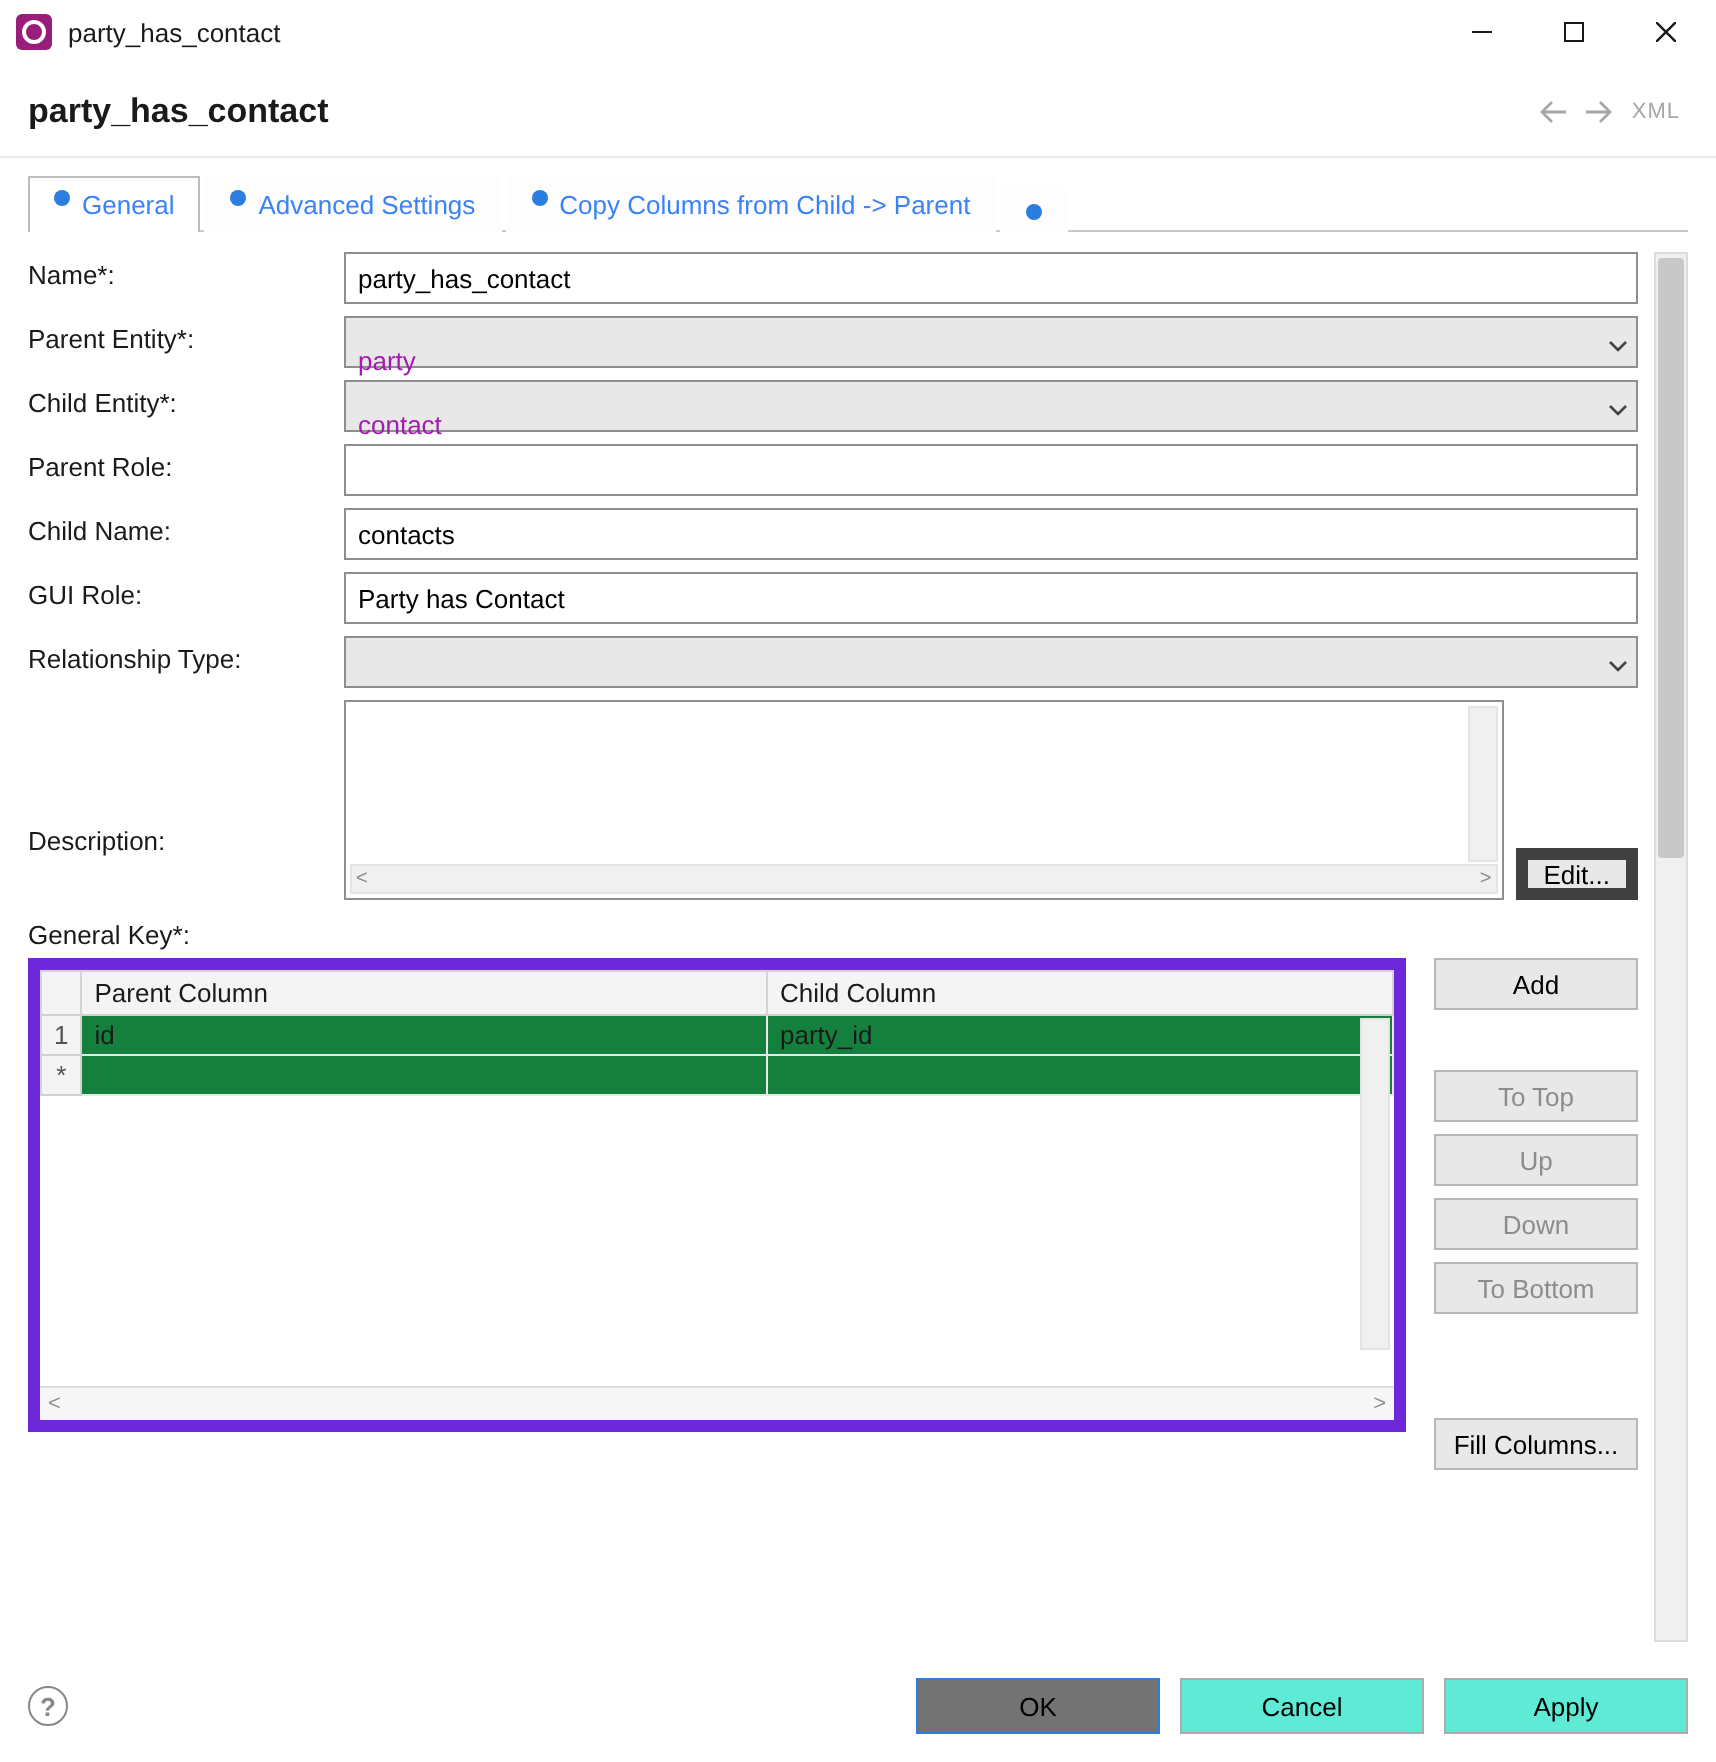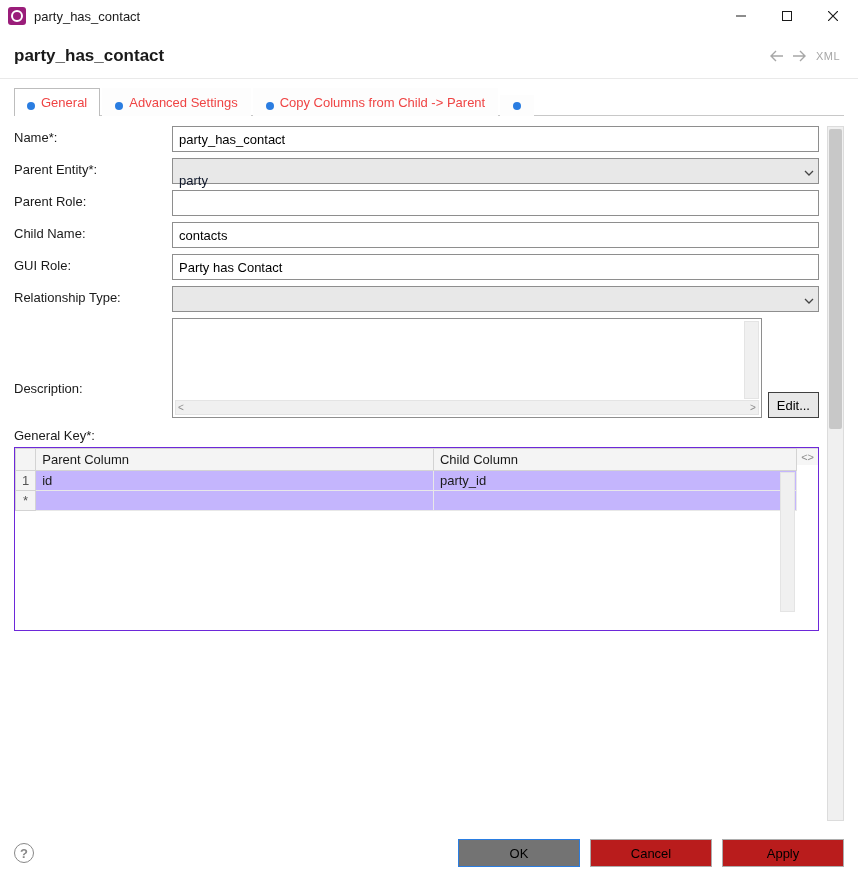--- a/index.html
+++ b/index.html
@@ -57,25 +57,25 @@
   }
   .nav-arrow svg { display:block; }
   .xml-link { font-size: 11px; letter-spacing: 0.5px; margin-left: 2px; }
 
   
   .tabbar {
     display:flex; align-items:flex-end;
     padding: 8px 14px 0 14px;
   }
   .tab {
-    display:flex; align-items:flex-end; gap:6px;
+    display:flex; align-items:flex-start; gap:6px;
     padding: 6px 12px;
     border: 1px solid transparent;
     border-bottom: none;
-    color: #ef4444;
+    color: #3b82f6;
     background: #fdfdfd;
     margin-right: 2px;
     position: relative;
     top: 1px;
   }
   .tab.active {
     border-color: #bdbdbd;
     background: #fff;
     z-index: 2;
   }
@@ -127,21 +127,21 @@
     background: #fff;
     font: inherit;
   }
   .text-input { height: 26px; padding: 2px 6px; }
   .combo {
     height: 26px;
     display:flex; align-items:center;
     padding: 0 4px 0 6px;
     background: #e8e8e8;
   }
-  .combo .combo-text { flex:1; color:#0f172a;margin-top:19px; }
+  .combo .combo-text { flex:1; color:#a21caf;margin-top:19px; }
   .combo .combo-arrow { color:#444; }
   .textarea-wrap {
     height: 100px;
     position: relative;
     background:#fff;
   }
   .textarea-wrap .ta-vscroll {
     position:absolute; top:2px; right:2px; width:15px;
     height: calc(100% - 20px);
     background:#f0f0f0; border:1px solid #e4e4e4;
@@ -149,47 +149,47 @@
   .textarea-wrap .ta-hscroll {
     position:absolute; left:2px; right:2px; bottom:2px; height:15px;
     background:#f0f0f0; border:1px solid #e4e4e4;
     display:flex; justify-content:space-between; align-items:center;
     color:#8d8d8d; font-size:10px; padding:0 2px;
   }
   .desc-row { display:flex; align-items:flex-end; gap:6px; }
   .desc-row .textarea-wrap { flex:1; }
   .small-btn {
     height: 26px; padding: 0 8px;
-    background:#e8e8e8; border:1px solid #404040;
+    background:#e8e8e8; border:6px solid #404040;
     font: inherit;
   }
 
   .fk-label { margin: 10px 0 4px 0; }
 
   .fk-area { display:flex; gap:14px; align-items:flex-start; }
   .fk-tablewrap {
-    flex:1; border:1px solid #6d28d9; height: 184px;
-    display:flex; 
+    flex:1; border:6px solid #6d28d9; height: 237px;
+    display:flex; flex-direction:column;
   }
   .fk-table-scroll {
     flex:1; overflow:hidden; position:relative;
   }
   table.fk-table {
     border-collapse: collapse; width: 100%;
     font: inherit;
   }
   table.fk-table thead th {
     background:#f4f4f4; border:1px solid #d3d3d3;
     text-align:left; font-weight: normal; padding: 3px 6px;
     height: 22px;
   }
   table.fk-table thead th.rowhead { width:18px; }
   table.fk-table td {
     border:1px solid #e8e8e8; padding: 2px 6px; height: 20px;
-    background:#c4b5fd;
+    background:#15803d;
   }
   table.fk-table td.rowhead {
     background:#f4f4f4; border-color:#d3d3d3; text-align:center;
     width:18px; color:#555;
   }
   .fk-tv-bottom {
     position:absolute; right:2px; top:24px; width:15px; bottom:18px;
     background:#f0f0f0; border:1px solid #e4e4e4;
   }
   .fk-hscroll {
@@ -213,21 +213,21 @@
     padding: 18px 14px 14px 14px;
   }
   .help-circle {
     width: 20px; height: 20px; border:1.5px solid #888; border-radius:50%;
     display:flex; align-items:center; justify-content:center;
     color:#888; font-size:13px; font-weight:600;
   }
   .bottombar .spacer { flex:1; }
   .dlg-btn {
     width: 122px; height: 28px;
-    border:1px solid #adadad; background:#b91c1c;
+    border:1px solid #adadad; background:#5eead4;
     font: inherit; margin-left: 10px;
   }
   .dlg-btn.primary { border:1.5px solid #2a7de1; background:#737373; }
 
 </style>
 </head>
 <body>
 
 <div class="titlebar">
   <span class="app-icon"></span>
@@ -302,20 +302,33 @@
           <span class="combo-text">party</span>
           <span class="combo-arrow">
             <svg width="10" height="6" viewBox="0 0 10 6">
                 <path d="M1 1 L5 5 L9 1" fill="none" stroke="currentColor" stroke-width="1.3"></path>
               </svg>
           </span>
         </div>
       </div>
     </div>
 
+    <div class="form-row">
+      <div class="form-label">Child Entity*:</div>
+      <div class="form-field">
+        <div class="combo">
+          <span class="combo-text">contact</span>
+          <span class="combo-arrow">
+            <svg width="10" height="6" viewBox="0 0 10 6">
+                <path d="M1 1 L5 5 L9 1" fill="none" stroke="currentColor" stroke-width="1.3"></path>
+              </svg>
+          </span>
+        </div>
+      </div>
+    </div>
 
     <div class="form-row">
       <div class="form-label">Parent Role:</div>
       <div class="form-field">
         <input class="text-input" value="" style="">
       </div>
     </div>
 
     <div class="form-row">
       <div class="form-label">Child Name:</div>
@@ -385,20 +398,30 @@
               </tr>
             </tbody>
           </table>
           <div class="fk-tv-bottom"></div>
         </div>
         <div class="fk-hscroll">
           <span>&lt;</span>
           <span>&gt;</span>
         </div>
       </div>
+      <div class="fk-buttons">
+        <button class="btn">Add</button>
+        <div class="gap"></div>
+        <button class="btn disabled">To Top</button>
+        <button class="btn disabled">Up</button>
+        <button class="btn disabled">Down</button>
+        <button class="btn disabled">To Bottom</button>
+        <div class="gap-big"></div>
+        <button class="btn">Fill Columns...</button>
+      </div>
     </div>
 
   </div>
   <div class="vscroll">
     <div class="thumb"></div>
   </div>
 </div>
 
 <div class="bottombar">
   <div class="help-circle">?</div>

